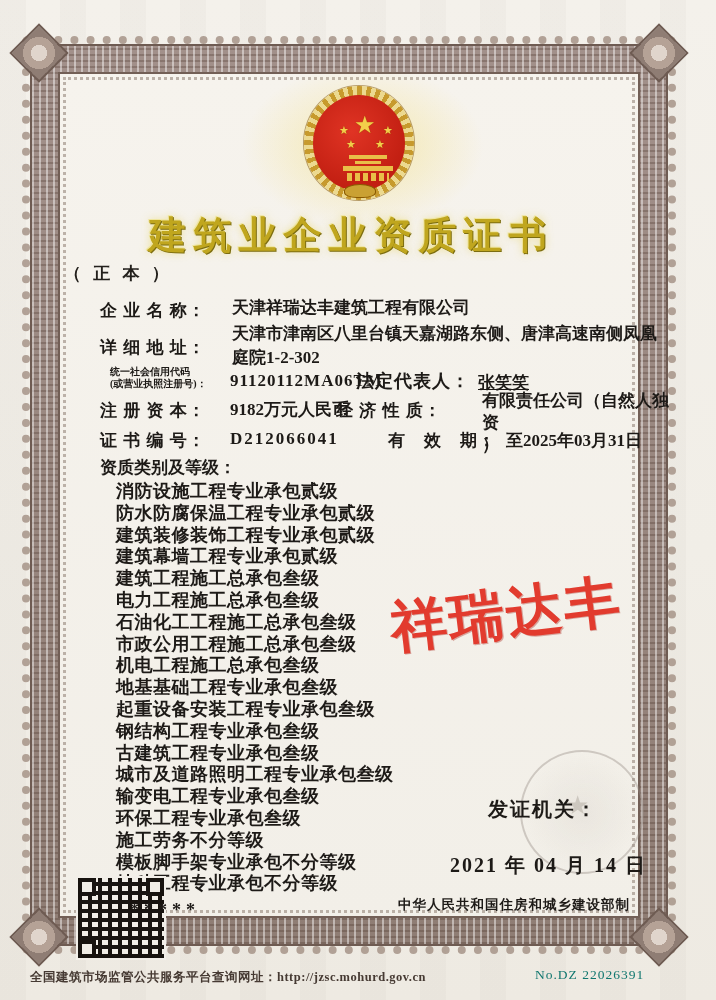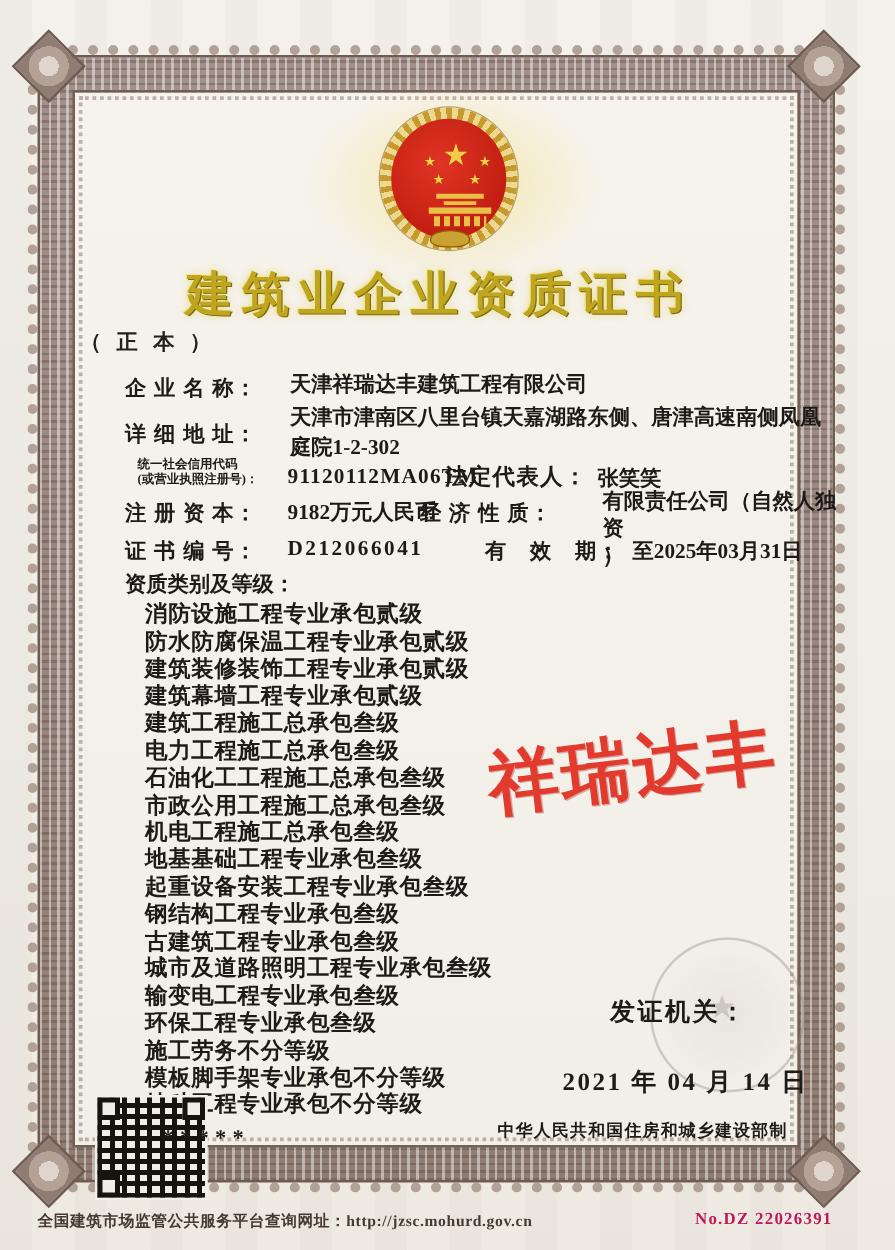--- a/index.html
+++ b/index.html
@@ -68,21 +68,21 @@
     font-size:17px;font-weight:bold;letter-spacing:4px;color:#23201c;}
 
   
   .lab{font-weight:bold;font-size:17px;letter-spacing:1px;white-space:nowrap;}
   .val{font-size:17px;font-weight:600;white-space:nowrap;}
   .pre{white-space:pre-line;}
   .small-lab{font-weight:bold;font-size:10px;line-height:12px;white-space:pre-line;letter-spacing:0;}
   .f-company-l{left:100px;top:299px;} .f-company-v{left:232px;top:296px;}
   .f-addr-l{left:100px;top:336px;} .f-addr-v{left:232px;top:322px;line-height:24px;width:430px;white-space:pre-line;}
   .f-code-l{left:100px;top:366px;margin-left:10px;} .f-code-v{left:230px;top:371px;letter-spacing:1px;}
-  .f-legal-l{left:356px;top:369px;font-size:18px;} .f-legal-v{left:478px;top:371px;}
+  .f-legal-l{left:356px;top:369px;font-size:18px;} .f-legal-v{left:478px;top:371px;text-decoration:underline;}
   .f-cap-l{left:100px;top:399px;} .f-cap-v{left:230px;top:398px;}
   .f-econ-l{left:336px;top:399px;} .f-econ-v{left:482px;top:390px;line-height:22px;width:200px;white-space:pre-line;}
   .f-no-l{left:100px;top:429px;} .f-no-v{left:230px;top:429px;letter-spacing:2px;}
   .f-valid-l{left:388px;top:429px;} .f-valid-v{left:506px;top:429px;}
 
   
   .quals-head{left:100px;top:456px;font-weight:bold;font-size:17px;}
   .quals{left:116px;top:481px;width:420px;}
   .qual-item{font-size:18px;font-weight:600;line-height:21.8px;letter-spacing:.5px;white-space:nowrap;}
 
@@ -105,21 +105,21 @@
   .qr-noise{position:absolute;inset:2px;
     background:
       repeating-linear-gradient(0deg, #17130f 0 4px, rgba(0,0,0,0) 4px 9px),
       repeating-linear-gradient(90deg, #17130f 0 4px, #f0ede6 4px 10px);}
   .qr-f{position:absolute;width:18px;height:18px;border:4px solid #17130f;background:#f0ede6;box-sizing:border-box;}
   .qr-f.a{left:2px;top:2px;} .qr-f.b{right:2px;top:2px;} .qr-f.c{left:2px;bottom:2px;}
   .stars-redact{left:130px;top:900px;font-size:18px;font-weight:bold;letter-spacing:5px;z-index:6;}
 
   
   .footer-query{left:30px;top:969px;font-size:12.5px;font-weight:bold;color:#463a33;letter-spacing:.5px;}
-  .footer-serial{left:556px;top:967px;font-size:13.5px;font-weight:bold;color:#be185d;letter-spacing:1px;}
+  .footer-serial{left:535px;top:967px;font-size:13.5px;font-weight:normal;color:#0f766e;letter-spacing:1px;}
 </style>
 </head>
 <body>
 
 <div class="cert">
 
   <div class="frame">
     <div class="frame-scallop"></div>
     <div class="frame-band"></div>
     <div class="corner tl"></div>

